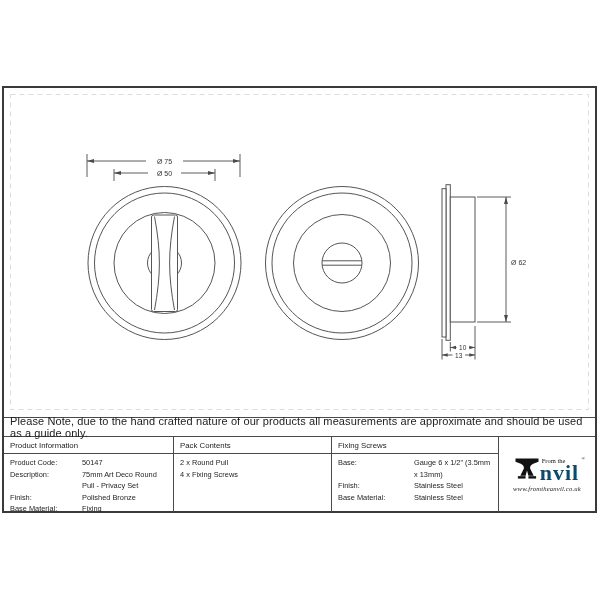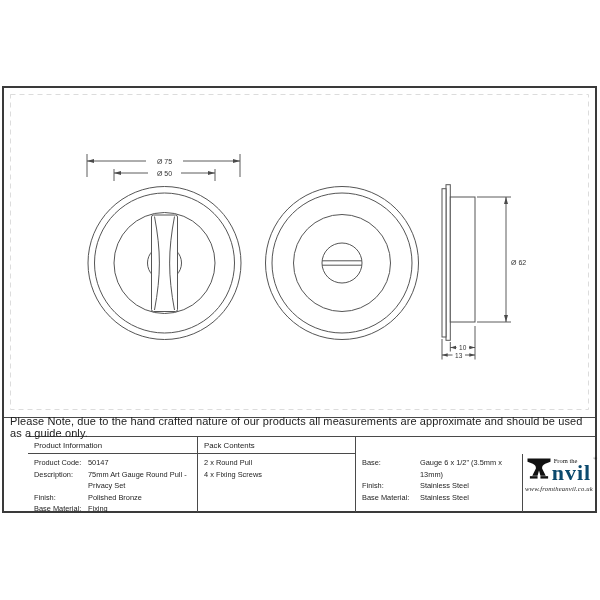--- a/index.html
+++ b/index.html
@@ -15,34 +15,34 @@
   .drawing-area{position:relative;width:591px;height:329px;overflow:hidden;}
   .drawing-area svg{display:block;}
   .note-row{
     height:19px;border-top:1px solid #4a4a4a;box-sizing:border-box;
     display:flex;align-items:center;padding:8px 6px;
     font-size:11px;color:#222;letter-spacing:.1px;
   }
   .spec-table{
     display:grid;grid-template-columns:170px 158px 167px 1fr;
     grid-template-rows:17px 58px;
-    border-top:1px solid #4a4a4a;box-sizing:border-box;margin-left:24px;
+    border-top:1px solid #4a4a4a;box-sizing:border-box;
   }
   .th{
     grid-row:1;display:flex;align-items:center;padding:0 6px;
     font-size:7.8px;color:#1d1d1d;
     border-bottom:1px solid #4a4a4a;border-right:1px solid #4a4a4a;
     box-sizing:border-box;
   }
   .td{
     grid-row:2;padding:3px 6px 0;font-size:7.4px;line-height:11.5px;color:#1d1d1d;
     border-right:1px solid #4a4a4a;box-sizing:border-box;overflow:hidden;
   }
   .c1{grid-column:1}.c2{grid-column:2}.c3{grid-column:3}
-  .kv{display:grid;grid-template-columns:54px 1fr;column-gap:0;}
+  .kv{display:grid;grid-template-columns:54px 1fr;column-gap:18px;}
   .kv3{grid-template-columns:58px 1fr;}
   .kv .lbl{white-space:nowrap;}
   .list div{white-space:nowrap;}
   .logo-cell{
     grid-column:4;grid-row:1/3;display:flex;align-items:center;justify-content:center;
     box-sizing:border-box;
   }
   .logo{display:flex;flex-direction:column;align-items:center;}
   .logo-row{display:flex;align-items:flex-start;}
   .logo-text{position:relative;margin-left:1px;font-family:"Liberation Serif", serif;color:#111;}
@@ -134,20 +134,23 @@
     <span>Please Note, due to the hand crafted nature of our products all measurements are approximate and should be used as a guide only.</span>
   </div>
 
   <div class="spec-table">
     <div class="th c1">
       <span>Product Information</span>
     </div>
     <div class="th c2">
       <span>Pack Contents</span>
     </div>
+    <div class="th c3">
+      <span>Fixing Screws</span>
+    </div>
 
     <div class="logo-cell">
       <div class="logo">
         <div class="logo-row">
           <svg width="24" height="23" viewBox="0 0 100 96">
             <path fill="#111" d="M2 6 H98 V20 L76 28 C66 32 62 40 63 48 L78 78 H56 L50 56 L44 78 H22 L37 48 C38 40 34 32 24 28 L2 20 Z"></path>
             <rect x="12" y="80" width="32" height="10" fill="#111"></rect>
             <rect x="56" y="80" width="32" height="10" fill="#111"></rect>
           </svg>
           <span class="logo-text">
@@ -160,21 +163,21 @@
       </div>
     </div>
 
     <div class="td c1">
       <div class="kv">
         <div class="lbl">Product Code:</div>
         <div>50147</div>
       </div>
       <div class="kv">
         <div class="lbl">Description:</div>
-        <div>75mm Art Gauge Round Pull - Privacy Set</div>
+        <div>75mm Art Deco Round Pull - Privacy Set</div>
       </div>
       <div class="kv">
         <div class="lbl">Finish:</div>
         <div>Polished Bronze</div>
       </div>
       <div class="kv">
         <div class="lbl">Base Material:</div>
         <div>Fixing</div>
       </div>
     </div>

